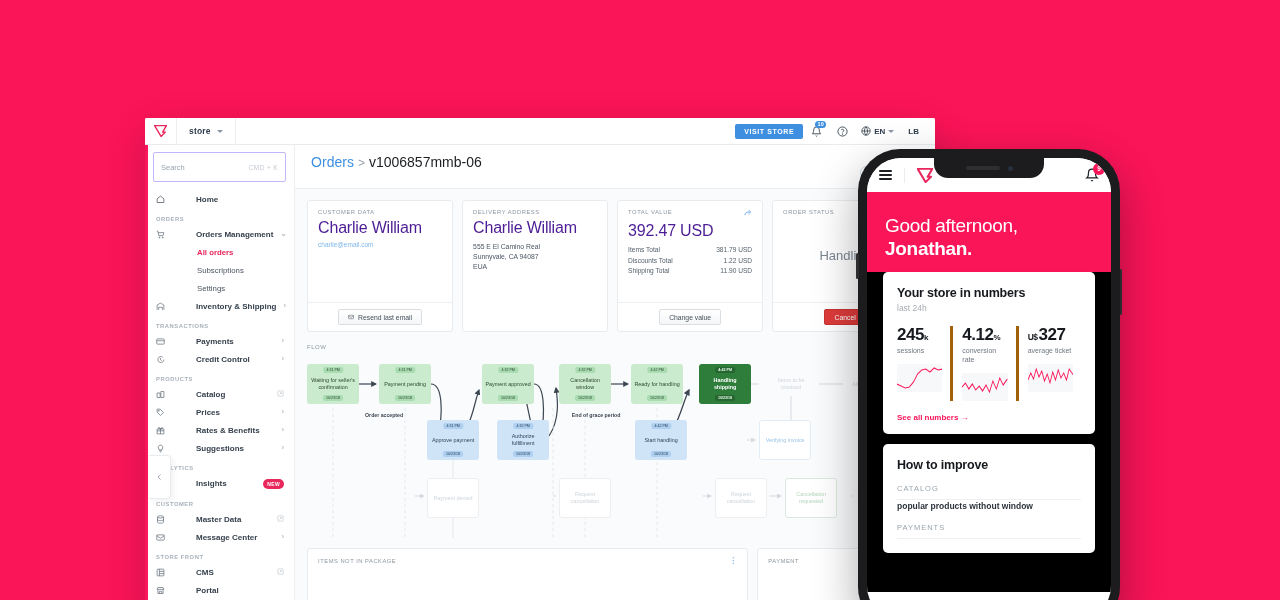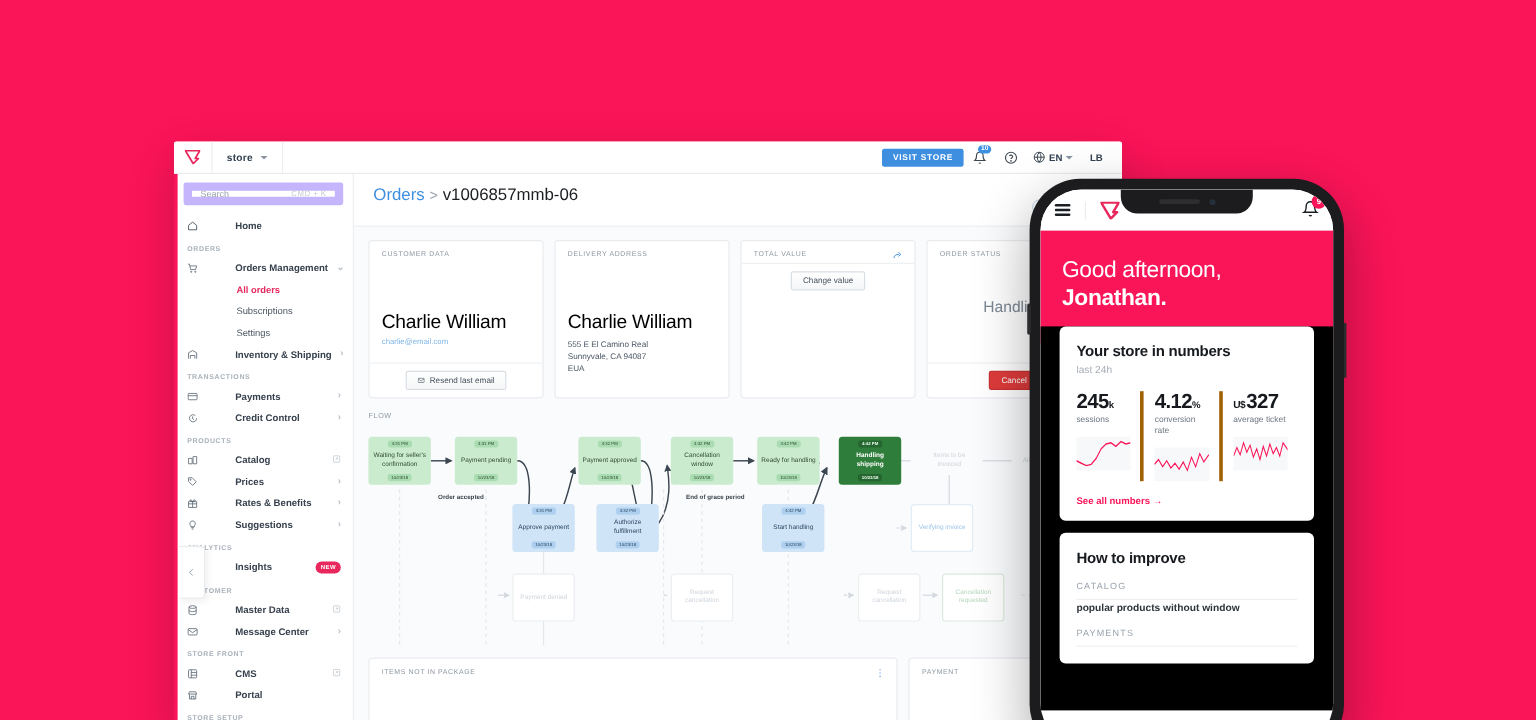--- a/index.html
+++ b/index.html
@@ -58,22 +58,22 @@
 
   .body-row { display:flex; height: calc(490px - 27px); }
 
   
   .sidebar {
     width: 152px; background:#fff; border-right:1px solid #eceef0;
     padding: 7px 0 0 0; position:relative; overflow:hidden;
   }
   .sidebar::before{ content:""; position:absolute; left:0;top:0;bottom:0;width:2.5px;background:#FA1458; }
   .searchbox {
-    margin: 0 8px 8px 8px; height: 19px;
-    border:7px solid #c4b5fd; border-radius:2px;
+    margin: 0 8px 8px 8px; height: 30px;
+    border:1px solid #c4b5fd; border-radius:2px;
     display:flex;align-items:center;justify-content:space-between;
     padding: 0 7px; cursor:text;
   }
   .searchbox span.ph { font-size:7.5px; color:#9aa4ae; }
   .searchbox span.kb { font-size:6.5px; color:#c3cad1; letter-spacing:.4px;}
   .nav-item {
     display:flex; align-items:center; gap:7px;
     padding: 4.5px 10px 4.5px 11px;
     font-size:8px; color:#36414d; font-weight:700; cursor:pointer;
   }
@@ -109,21 +109,21 @@
   }
 
   .cards { display:flex; gap:9px; padding: 11px 0 0 12px;}
   .card{
     background:#fff;border:1px solid #e9ecef;border-radius:3px;
     display:flex;flex-direction:column;
   }
   .card-h{ font-size:5.8px;letter-spacing:.55px;color:#8d97a1;padding:8px 10px 0 10px;text-transform:uppercase;display:flex;}
   .card-b{ padding: 4px 10px 10px 10px; flex:1 1 auto;}
   .card-f{ border-top:1px solid #eef1f3; padding:6px; display:flex; justify-content:center;}
-  .big-blue{ font-size:16px; color:#000000; font-weight:400; letter-spacing:-.2px;margin-top:41px;}
+  .big-blue{ font-size:16px; color:#4c1d95; font-weight:400; letter-spacing:-.2px;}
   .email{ font-size:6.5px;color:#7fb6e6;margin-top:4px;}
   .phone{ font-size:6.8px;color:#4a5562;margin-top:4px;display:flex;align-items:center;gap:3px;}
   .addr{ font-size:6.8px;color:#4a5562;line-height:1.45;margin-top:5px;}
   .btn-gray{
     font-size:6.8px;color:#46505b;background:linear-gradient(#fff,#f4f6f7);
     border:1px solid #d9dee3;border-radius:2px;padding:3.5px 9px;cursor:pointer;
     display:flex;align-items:center;gap:4px;
   }
   .tv-row{ display:flex;justify-content:space-between;font-size:6.6px;color:#55606c;margin-top:3.5px;}
   .btn-red{
@@ -500,20 +500,37 @@
 
         <div class="card" style="width:146px;height:132px;">
           <div class="card-h">
             <span>TOTAL VALUE</span>
             <span style="margin-left:auto">
               <svg width="8" height="8" viewBox="0 0 24 24" fill="none" stroke="#3E8FE0" stroke-width="2.4">
                   <path d="M3 18c0-7 6-9 12-9"></path>
                   <path d="m14 4 6 5-6 5"></path>
                 </svg>
             </span>
+          </div>
+          <div class="card-b">
+            <div class="big-blue">392.47 USD</div>
+            <div style="margin-top:6px">
+              <div class="tv-row">
+                <span>Items Total</span>
+                <span>381.79 USD</span>
+              </div>
+              <div class="tv-row">
+                <span>Discounts Total</span>
+                <span>1.22 USD</span>
+              </div>
+              <div class="tv-row">
+                <span>Shipping Total</span>
+                <span>11.90 USD</span>
+              </div>
+            </div>
           </div>
           <div class="card-f">
             <button class="btn-gray">Change value</button>
           </div>
         </div>
 
         <div class="card" style="width:146px;height:132px;">
           <div class="card-h">ORDER STATUS</div>
           <div class="card-b" style="display:flex;align-items:center;justify-content:center;">
             <div class="status-big">Handling</div>

